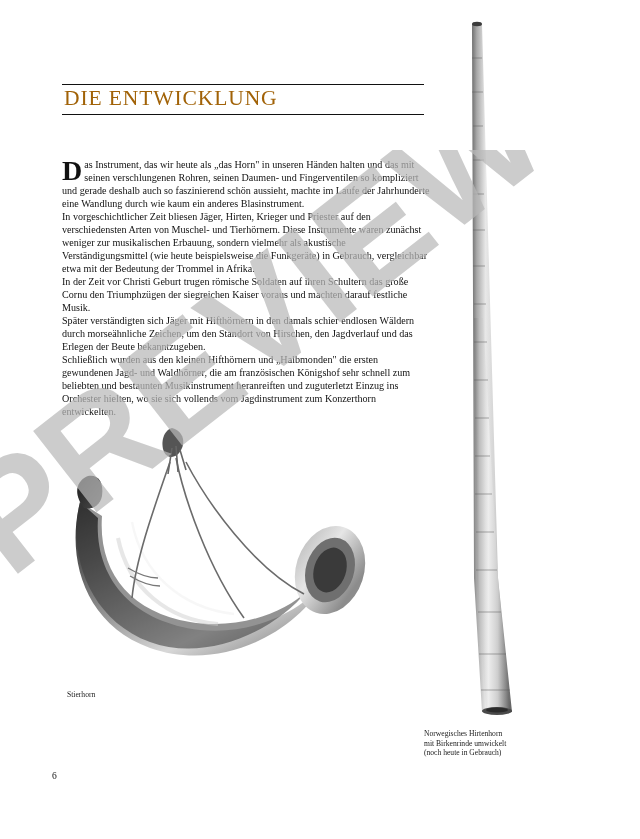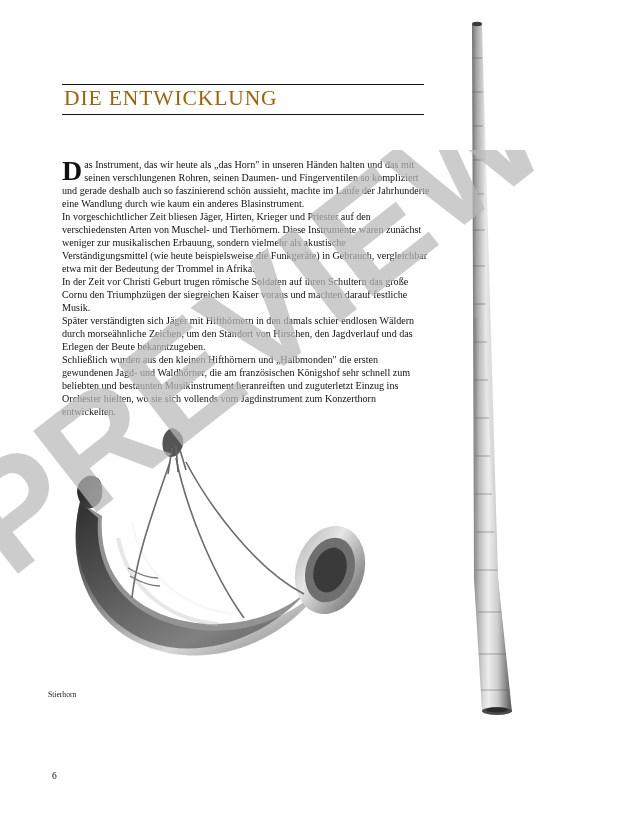--- a/index.html
+++ b/index.html
@@ -102,21 +102,21 @@
   
   .caption {
     position: absolute;
     font-family: "Liberation Serif", serif;
     font-size: 7.6px;
     line-height: 9.6px;
     color: #1a1a1a;
     z-index: 30;
   }
   .caption-stierhorn {
-    left: 48px;
+    left: 67px;
     top: 690px;
   }
   .caption-hirtenhorn {
     left: 424px;
     top: 729px;
     width: 160px;
   }
 
   
   .page-number {
@@ -269,20 +269,25 @@
 
   <div class="body-text">
     <p><span class="dropcap">D</span><span>as Instrument, das wir heute als „das Horn" in unseren Händen halten und das mit seinen verschlungenen Rohren, seinen Daumen- und Fingerventilen so kompliziert und gerade deshalb auch so faszinierend schön aussieht, machte im Laufe der Jahrhunderte eine Wandlung durch wie kaum ein anderes Blasinstrument.</span></p>
     <p>In vorgeschichtlicher Zeit bliesen Jäger, Hirten, Krieger und Priester auf den verschiedensten Arten von Muschel- und Tierhörnern. Diese Instrumente waren zunächst weniger zur musikalischen Erbauung, sondern vielmehr als akustische Verständigungsmittel (wie heute beispielsweise die Funkgeräte) in Gebrauch, vergleichbar etwa mit der Bedeutung der Trommel in Afrika.</p>
     <p>In der Zeit vor Christi Geburt trugen römische Soldaten auf ihren Schultern das große Cornu den Triumphzügen der siegreichen Kaiser voraus und machten darauf festliche Musik.</p>
     <p>Später verständigten sich Jäger mit Hifthörnern in den damals schier endlosen Wäldern durch morseähnliche Zeichen, um den Standort von Hirschen, den Jagdverlauf und das Erlegen der Beute bekanntzugeben.</p>
     <p>Schließlich wurden aus den kleinen Hifthörnern und „Halbmonden" die ersten gewundenen Jagd- und Waldhörner, die am französischen Königshof sehr schnell zum beliebten und bestaunten Musikinstrument heranreiften und zuguterletzt Einzug ins Orchester hielten, wo sie sich vollends vom Jagdinstrument zum Konzerthorn entwickelten.</p>
   </div>
 
   <div class="caption caption-stierhorn">Stierhorn</div>
+  <div class="caption caption-hirtenhorn">
+    <div>Norwegisches Hirtenhorn</div>
+    <div>mit Birkenrinde umwickelt</div>
+    <div>(noch heute in Gebrauch)</div>
+  </div>
 
   <div class="page-number">6</div>
 
   <div class="watermark">
     <svg viewBox="0 0 660 560" width="660" height="560">
       <text class="watermark-text" x="20" y="430" transform="rotate(-38 20 430)">PREVIEW</text>
     </svg>
   </div>
 
 </div>

